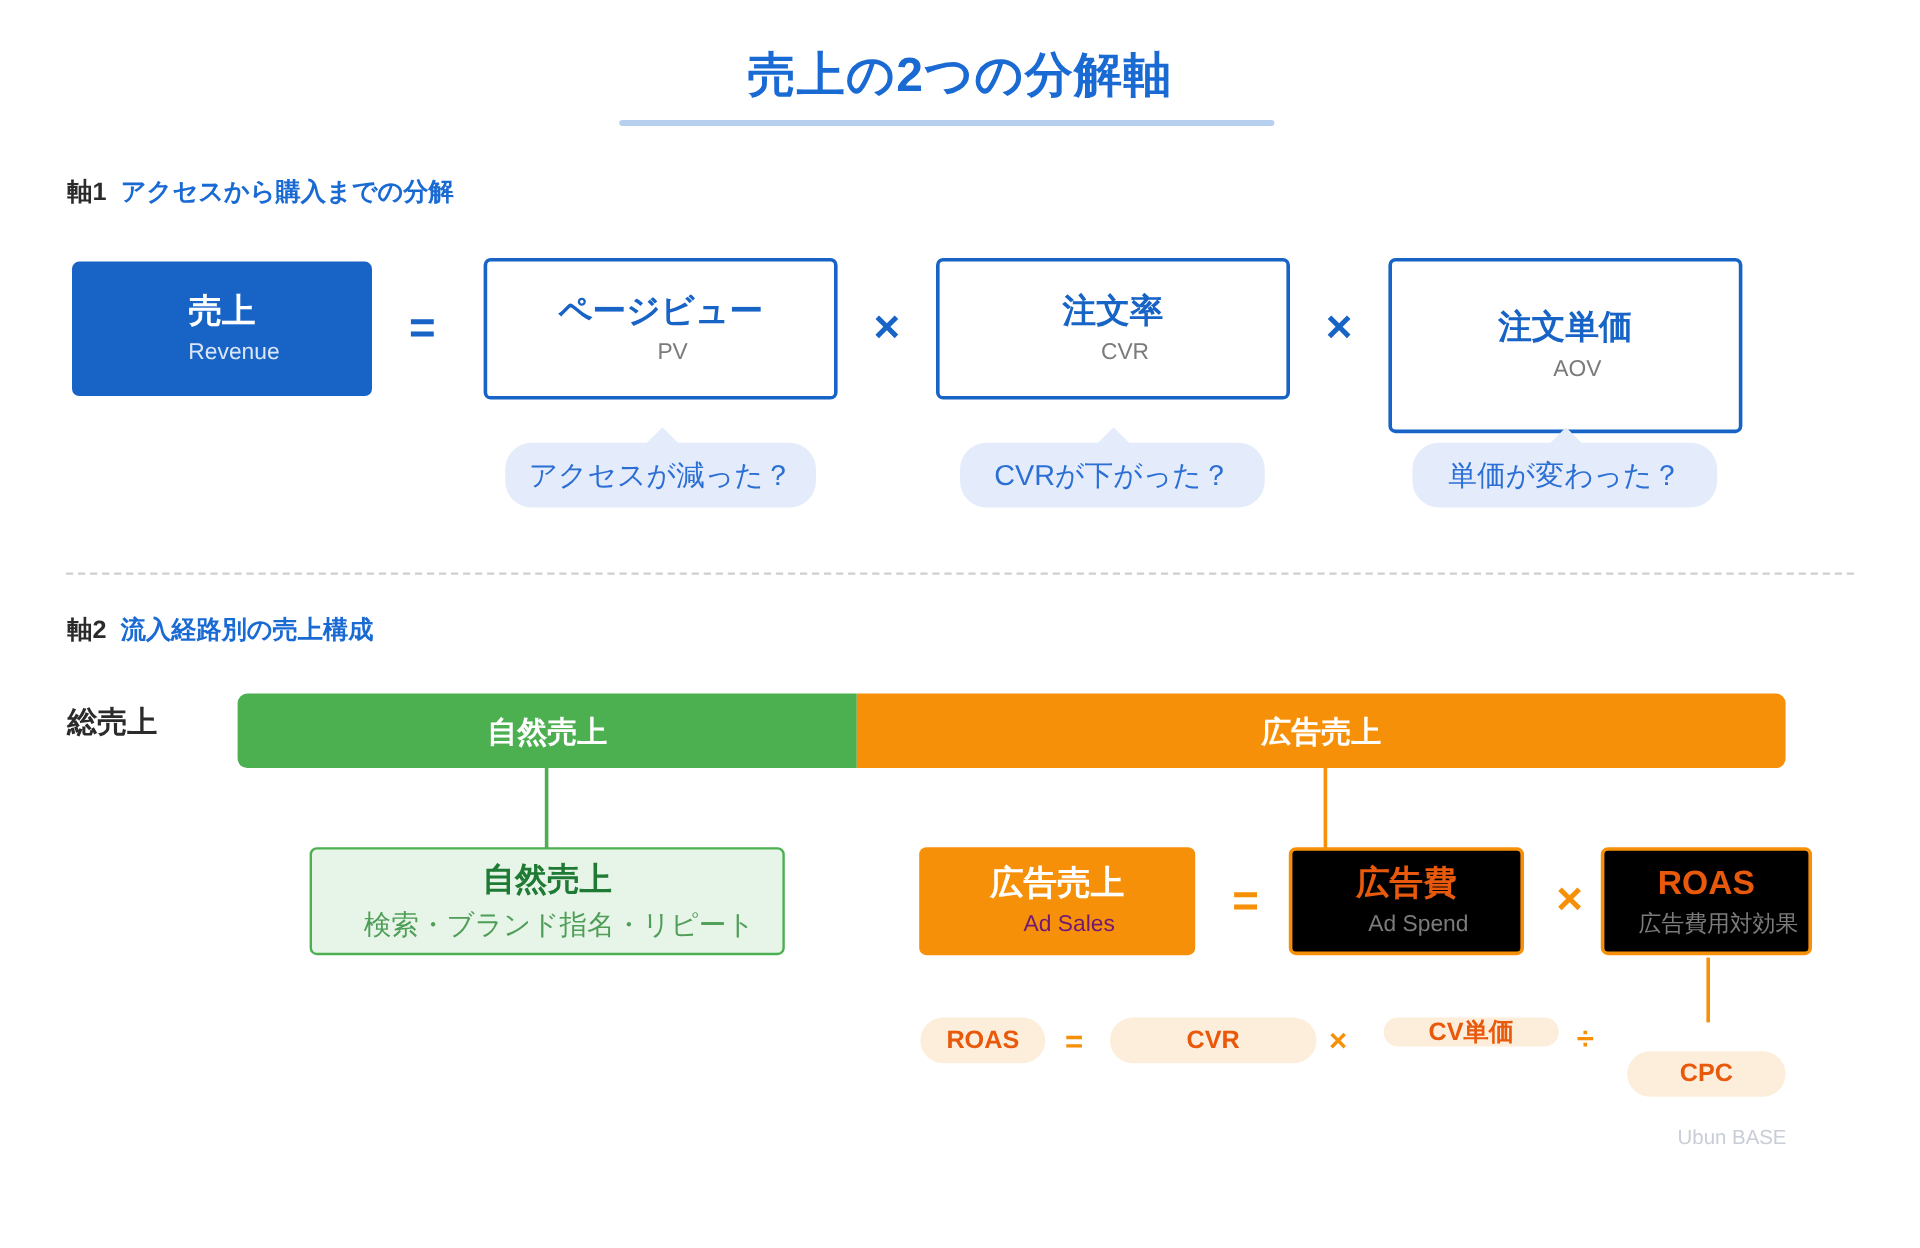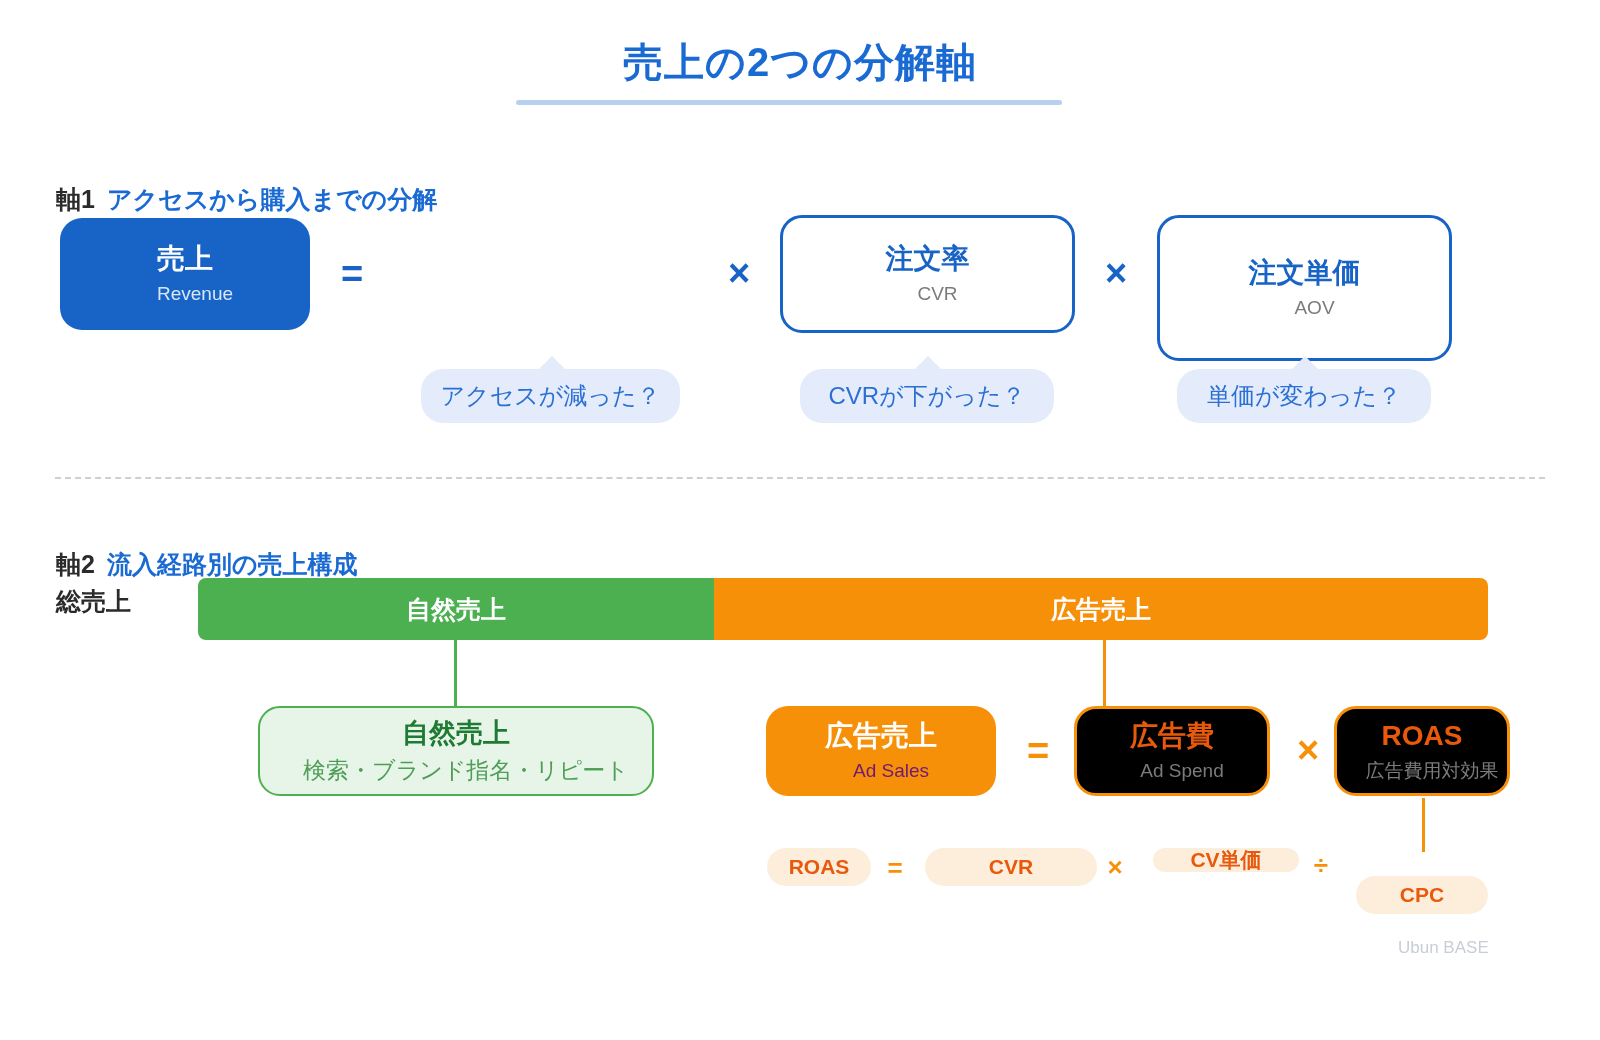--- a/index.html
+++ b/index.html
@@ -36,33 +36,32 @@
     position: absolute;
     left: 516px; top: 100px;
     width: 546px; height: 5px;
     background: #b8d0f0;
     border-radius: 3px;
   }
 
   
   .sec-head {
     position: absolute;
-    font-size: 25px;
+    font-size: 21px;
     font-weight: bold;
     white-space: nowrap;
-    margin-top: 37px;
   }
   .sec-head .axis-num { color: #2b2b2b; }
   .sec-head .axis-text { color: #1a6ad4; margin-left: 12px; }
 
   
   .box {
     position: absolute;
     box-sizing: border-box;
-    border-radius: 22px;
+    border-radius: 6px;
     display: flex;
     flex-direction: column;
     align-items: center;
     justify-content: center;
   }
   .box .b-title {
     font-size: 28px;
     font-weight: bold;
     line-height: 1.15;
   }
@@ -222,20 +221,24 @@
     <span class="axis-num">軸1</span><span class="axis-text">アクセスから購入までの分解</span>
   </div>
 
   <div class="box box-filled-blue" style="left:60px; top:218px; width:250px; height:112px;">
     <div class="b-title">売上</div>
     <div class="b-sub">Revenue</div>
   </div>
 
   <div class="op op-blue" style="left:324px; top:255px; width:56px;">=</div>
 
+  <div class="box box-outline-blue" style="left:403px; top:215px; width:295px; height:118px;">
+    <div class="b-title">ページビュー</div>
+    <div class="b-sub">PV</div>
+  </div>
 
   <div class="op op-blue" style="left:704px; top:254px; width:70px;">×</div>
 
   <div class="box box-outline-blue" style="left:780px; top:215px; width:295px; height:118px;">
     <div class="b-title">注文率</div>
     <div class="b-sub">CVR</div>
   </div>
 
   <div class="op op-blue" style="left:1081px; top:254px; width:70px;">×</div>
 

